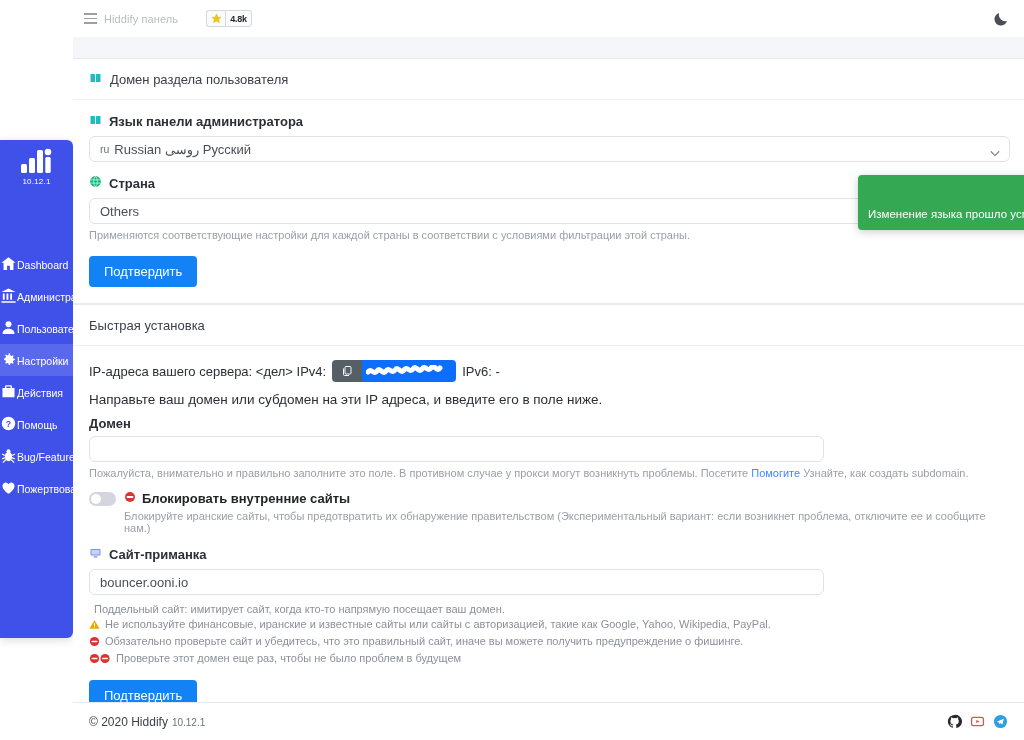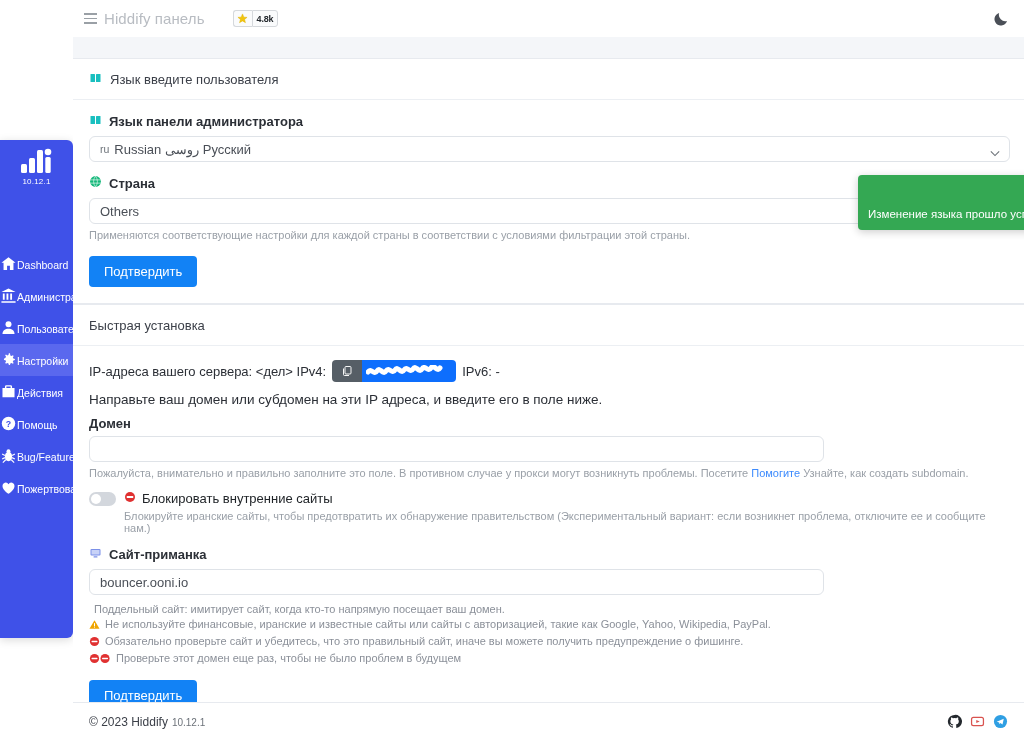--- a/index.html
+++ b/index.html
@@ -16,21 +16,21 @@
   #topbar {
     position:absolute; left:0; top:0; width:1024px; height:37px;
     background:#ffffff; display:flex; align-items:center;
     padding-left:84px;
   }
   .hamburger { width:13px; height:11px; position:relative; margin-right:7px; flex:0 0 auto;}
   .hamburger span { position:absolute; left:0; width:13px; height:1.6px; background:#9aa0a6; }
   .hamburger span:nth-child(1){ top:0; }
   .hamburger span:nth-child(2){ top:4.6px; }
   .hamburger span:nth-child(3){ top:9.2px; }
-  #brandtext { color:#b8bcc2; font-size:15px; letter-spacing:.1px; }
+  #brandtext { color:#b8bcc2; font-size:11px; letter-spacing:.1px; }
   #starbadge { display:flex; align-items:center; margin-left:28px; }
   .gh-star {
     width:19px; height:17px; border:1px solid #d5d8dc; border-right:none;
     border-radius:3px 0 0 3px; background:#fafbfc;
     display:flex; align-items:center; justify-content:center;
   }
   .gh-count {
     height:17px; border:1px solid #d5d8dc; border-radius:0 3px 3px 0;
     background:#fafbfc; font-size:9px; font-weight:bold; color:#24292e;
     display:flex; align-items:center; padding:0 4px; letter-spacing:-.2px;
@@ -109,21 +109,21 @@
 
   .toggle-row { display:flex; align-items:center; gap:8px; margin-top:12px; }
   .switch {
     width:27px; height:14px; border-radius:8px; background:#d3d7dd;
     position:relative; cursor:pointer; flex:0 0 auto;
   }
   .switch .knob {
     position:absolute; left:2px; top:2px; width:10px; height:10px;
     border-radius:50%; background:#ffffff;
   }
-  .toggle-title { font-weight:normal; font-size:13px; display:flex; align-items:center; gap:6px;}
+  .toggle-title { font-weight:bold; font-size:13px; display:flex; align-items:center; gap:6px;}
   .toggle-help { font-size:11px; color:#9aa0a8; margin:4px 0 0 35px; }
 
   .warn-line { font-size:11px; color:#8b9099; display:flex; align-items:flex-start; gap:5px; margin-top:3px;}
   .warn-line .ic { flex:0 0 auto; margin-top:1px; }
 
   
   #footer {
     position:absolute; left:73px; top:702px; width:951px; height:38px;
     background:#ffffff; border-top:1px solid #e7eaef;
     display:flex; align-items:center; justify-content:space-between;
@@ -270,21 +270,21 @@
 <div id="main">
 
   <div class="card" id="card-lang">
     <div class="card-head">
       <span>
         <svg width="13" height="12" viewBox="0 0 24 24">
             <rect x="2" y="4" width="9" height="16" rx="1" fill="#19bfbf"></rect>
             <rect x="13" y="4" width="9" height="16" rx="1" fill="#19bfbf"></rect>
           </svg>
       </span>
-      <span>Язык введите пользователя</span>
+      <span>Домен раздела пользователя</span>
     </div>
 
     <div class="card-body">
       <div class="field-label">
         <span>
           <svg width="13" height="12" viewBox="0 0 24 24">
               <rect x="2" y="4" width="9" height="16" rx="1" fill="#19bfbf"></rect>
               <rect x="13" y="4" width="9" height="16" rx="1" fill="#19bfbf"></rect>
             </svg>
         </span>
@@ -420,21 +420,21 @@
   </div>
 </div>
 
 <div id="toast">
 
   <span id="toast-msg">Изменение языка прошло успешно</span>
 </div>
 
 <div id="footer">
   <div id="copyright">
-    <span>© 2023 Hiddify</span><span class="ver">10.12.1</span>
+    <span>© 2020 Hiddify</span><span class="ver">10.12.1</span>
   </div>
   <div id="social">
     <span class="soc">
       <svg width="15" height="15" viewBox="0 0 24 24">
           <path d="M12 1.5A10.5 10.5 0 0 0 8.7 22c.5.1.7-.2.7-.5v-2c-2.9.6-3.5-1.3-3.5-1.3-.5-1.2-1.2-1.5-1.2-1.5-1-.6.1-.6.1-.6 1 .1 1.6 1.1 1.6 1.1.9 1.6 2.5 1.1 3.1.9.1-.7.4-1.1.7-1.4-2.3-.3-4.8-1.2-4.8-5.2 0-1.2.4-2.1 1.1-2.9-.1-.3-.5-1.4.1-2.9 0 0 .9-.3 2.9 1.1a10 10 0 0 1 5.3 0c2-1.4 2.9-1.1 2.9-1.1.6 1.5.2 2.6.1 2.9.7.8 1.1 1.7 1.1 2.9 0 4-2.5 4.9-4.8 5.2.4.3.7 1 .7 2v3c0 .3.2.6.7.5A10.5 10.5 0 0 0 12 1.5z" fill="#24292e"></path>
         </svg>
     </span>
     <span class="soc">
       <svg width="15" height="15" viewBox="0 0 24 24">
           <rect x="2.5" y="5.5" width="19" height="13" rx="3" fill="none" stroke="#d9534f" stroke-width="2"></rect>

